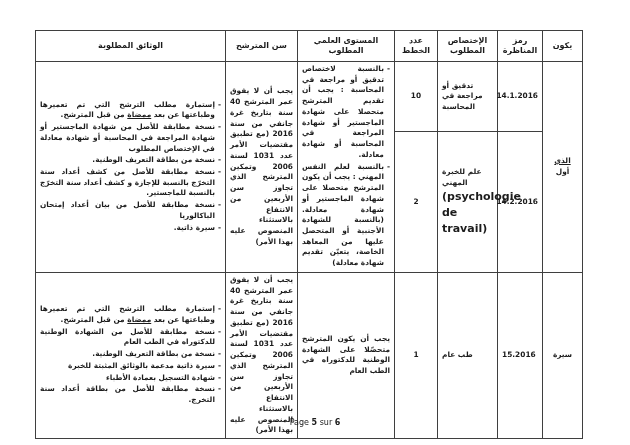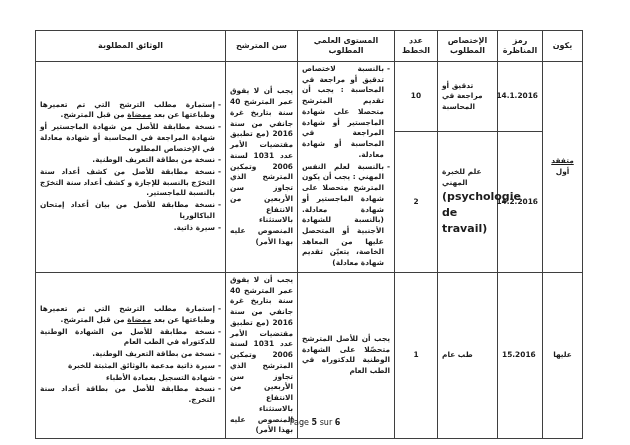--- a/index.html
+++ b/index.html
@@ -78,21 +78,21 @@
       <th>رمز المناظرة</th>
       <th>الإختصاص المطلوب</th>
       <th>عدد الخطط</th>
       <th>المستوى العلمي المطلوب</th>
       <th>سن المترشح</th>
       <th>الوثائق المطلوبة</th>
     </tr>
 
     <tr class="row-a">
       <td class="cell-plan" rowspan="2">
-        <span class="underline">متفقد</span><br>
+        <span class="underline">الذي</span><br>
         <span>أول</span>
       </td>
       <td class="cell-code">14.1.2016</td>
       <td class="cell-spec">تدقيق أو مراجعة في المحاسبة</td>
       <td class="cell-num">10</td>
       <td class="cell-level" rowspan="2">
         <div>
 
         <div class="li">
                 <span class="dash">-</span>
@@ -141,26 +141,26 @@
     <tr class="row-b">
       <td class="cell-code">14.2.2016</td>
       <td class="cell-spec">
         <span>علم للخبرة المهني</span>
         <span class="spec-fr">(psychologie de travail)</span>
       </td>
       <td class="cell-num">2</td>
     </tr>
 
     <tr class="row-c">
-      <td class="cell-plan">عليها</td>
+      <td class="cell-plan">سيرة</td>
       <td class="cell-code">15.2016</td>
       <td class="cell-spec">طب عام</td>
       <td class="cell-num">1</td>
       <td class="cell-level">
-        <div class="jtext">يجب أن للأصل المترشح متحصّلا على الشهادة الوطنية للدكتوراه في الطب العام</div>
+        <div class="jtext">يجب أن يكون المترشح متحصّلا على الشهادة الوطنية للدكتوراه في الطب العام</div>
       </td>
       <td class="cell-age">
         <div class="jtext">يجب أن لا يفوق عمر المترشح 40 سنة بتاريخ غرة جانفي من سنة 2016 (مع تطبيق مقتضيات الأمر عدد 1031 لسنة 2006 وتمكين المترشح الذي تجاوز سن الأربعين من الانتفاع بالاستثناء المنصوص عليه بهذا الأمر)</div>
       </td>
       <td class="cell-docs">
         <div>
 
         <div class="li">
                 <span class="dash">-</span>
                 <span class="txt">إستمارة مطلب الترشح التي تم تعميرها وطباعتها عن بعد <u>ممضاة</u> من قبل المترشح.</span>

